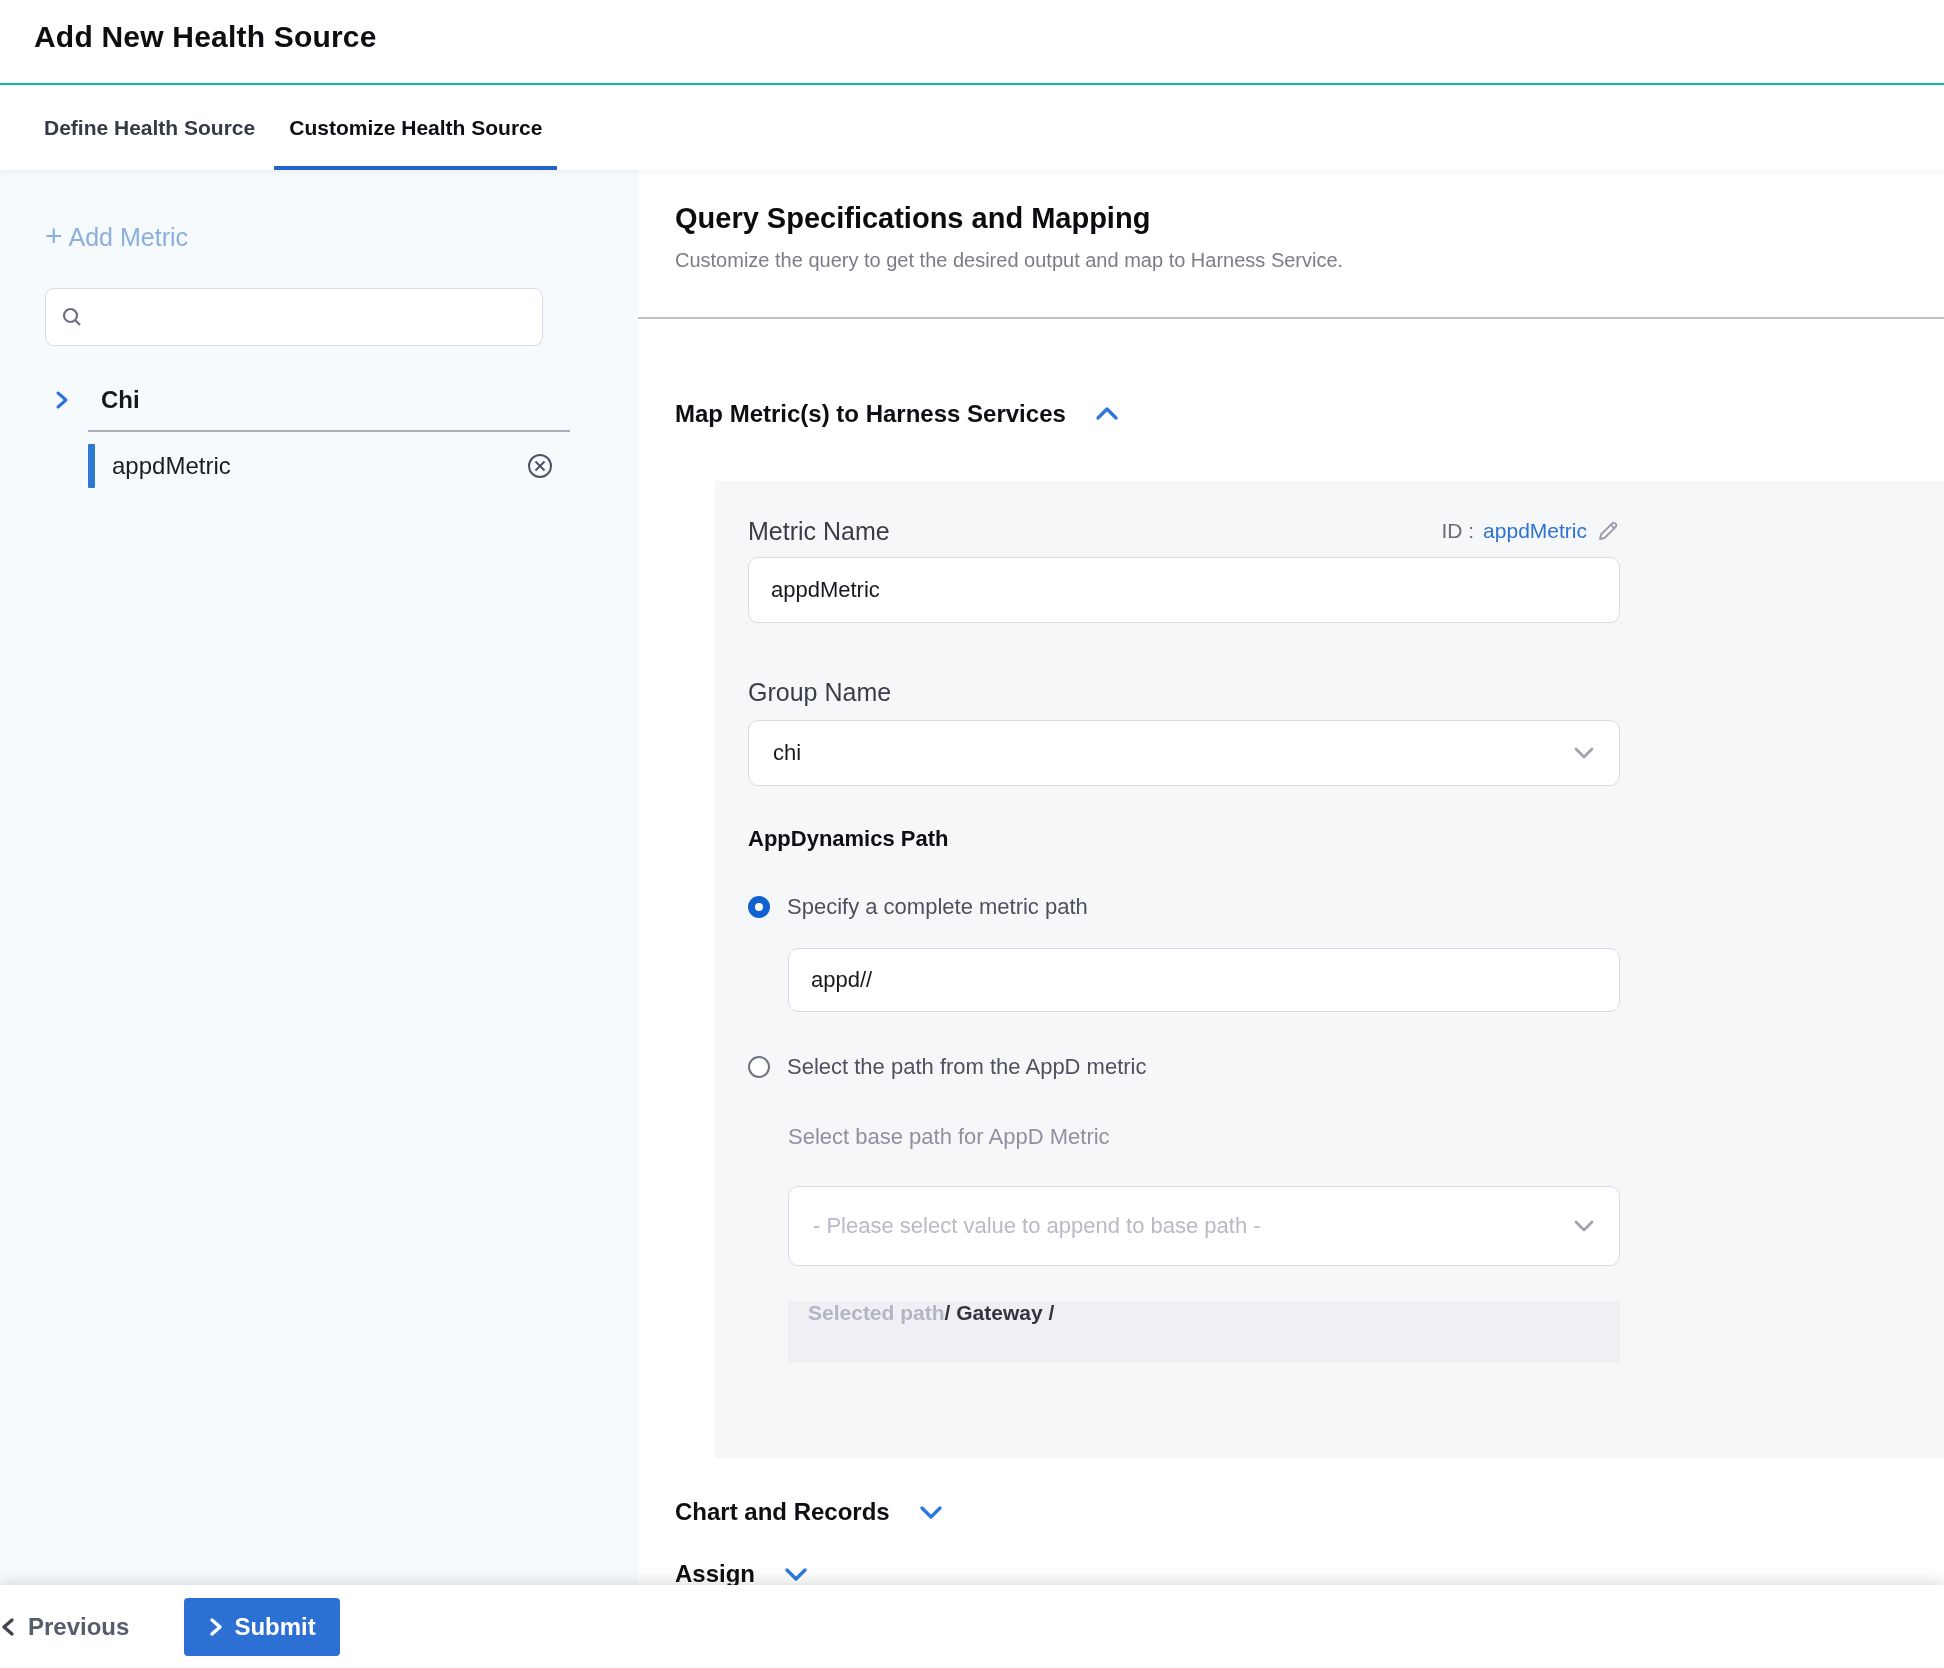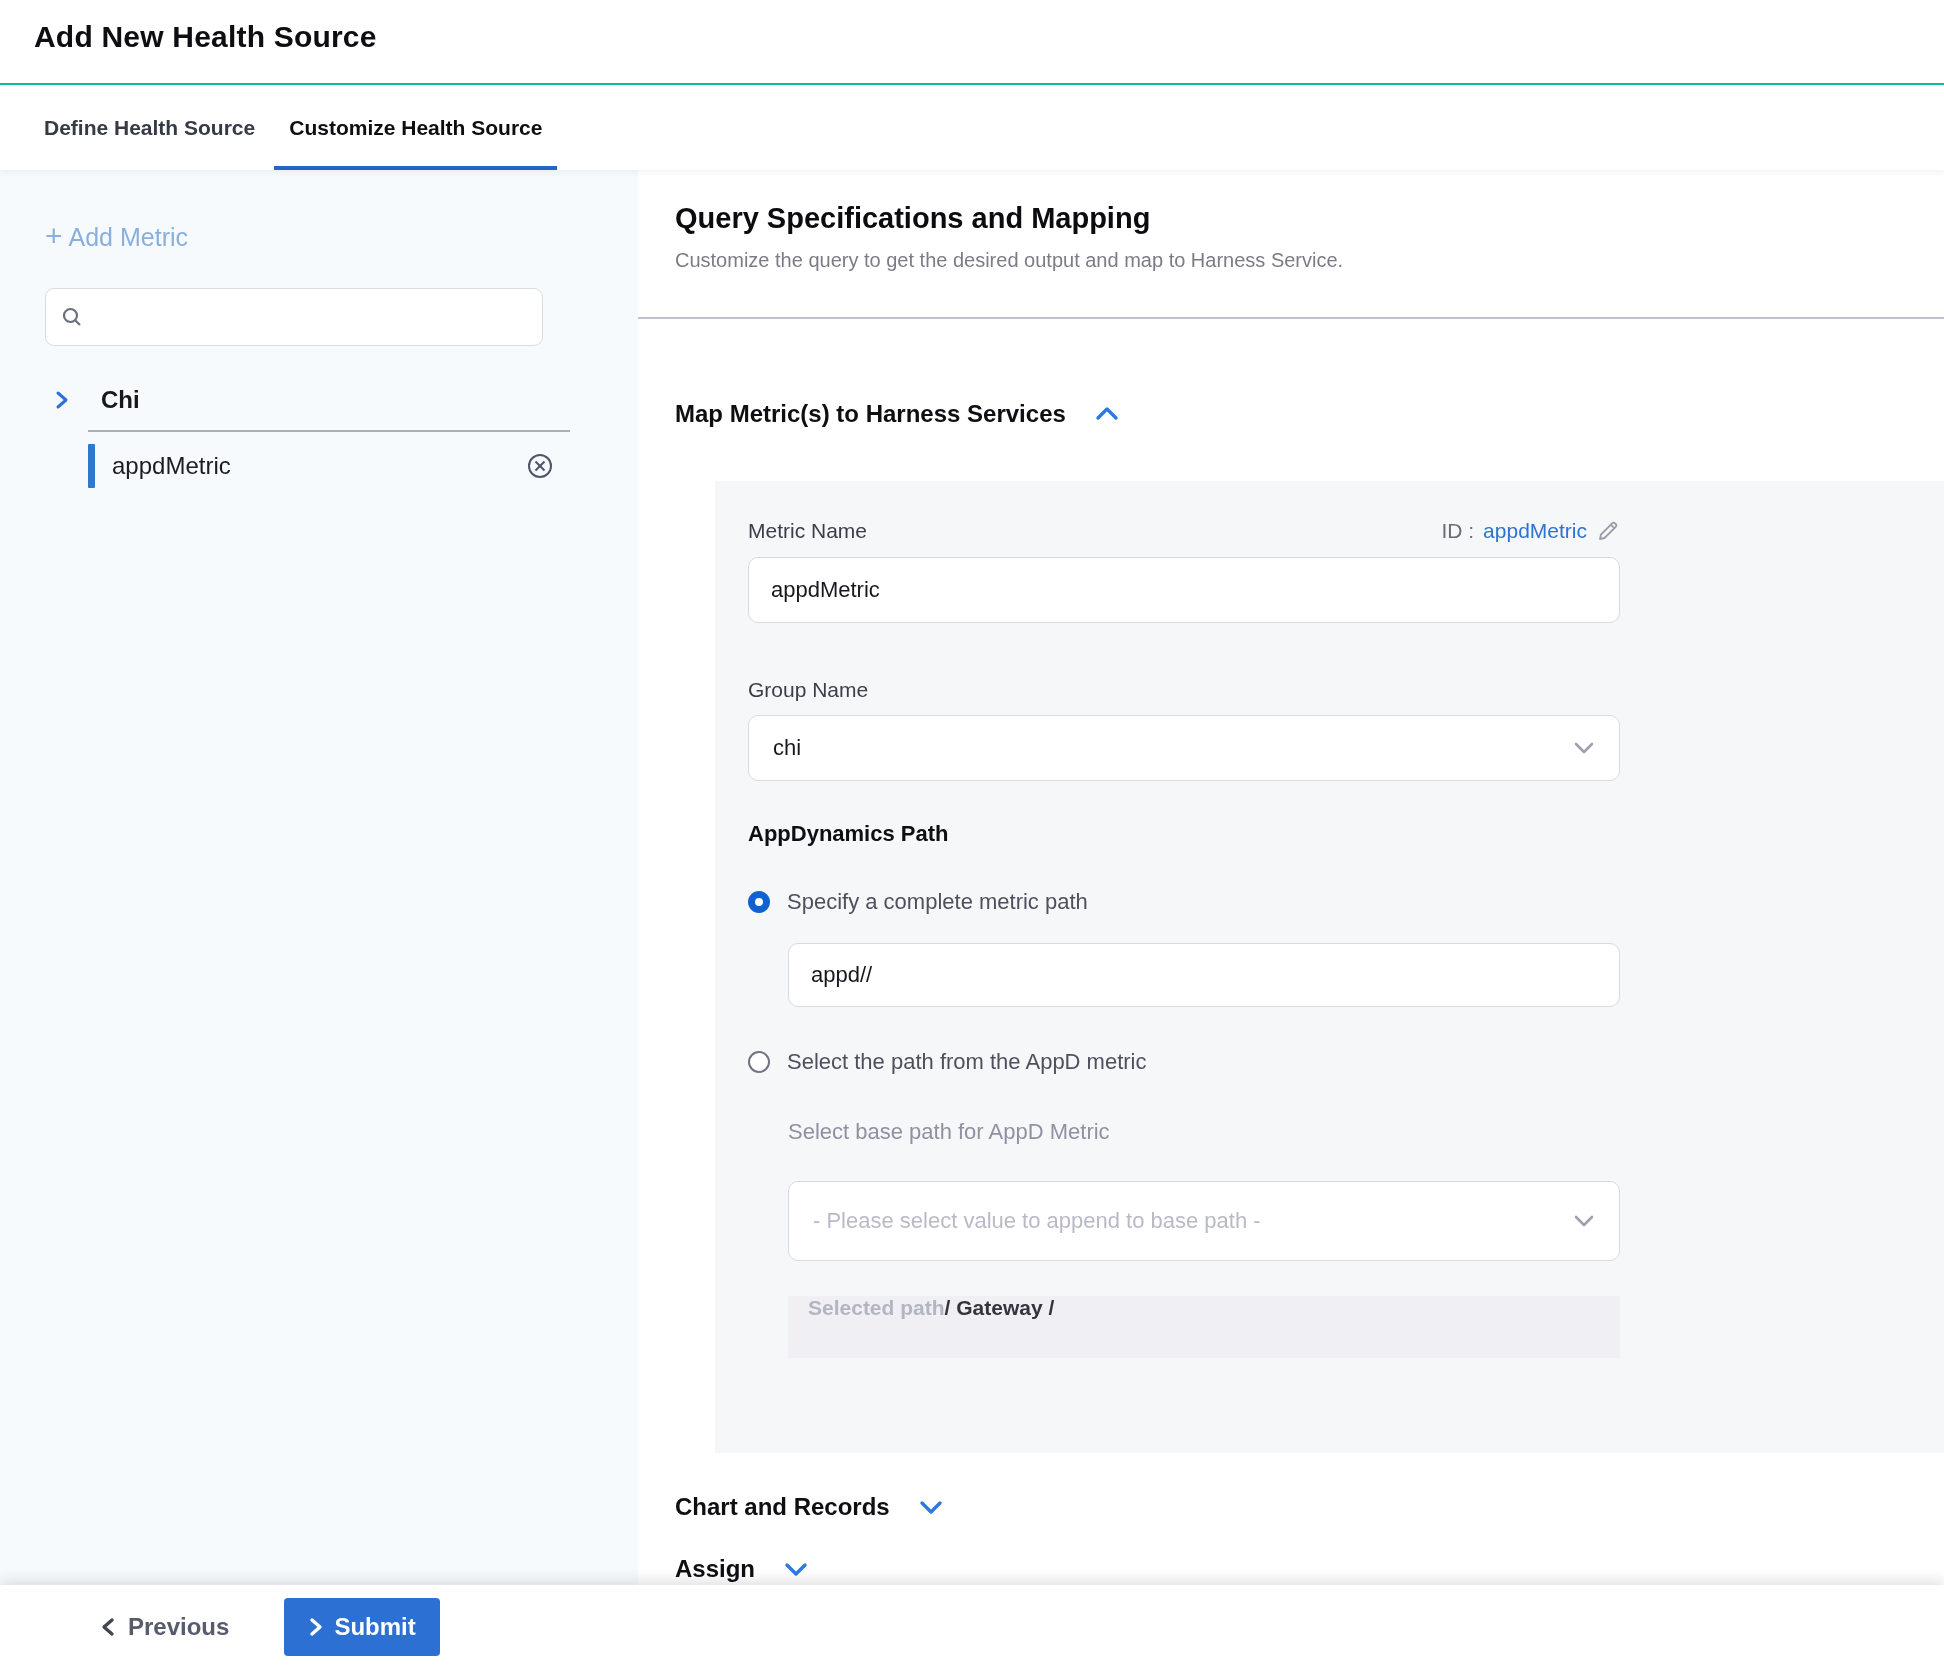--- a/index.html
+++ b/index.html
@@ -53,21 +53,21 @@
   .section-head.first { margin-top: 74px; }
   .section-head.mid { margin-top: 37px; height: 34px; }
   .section-head.last { margin-top: 28px; height: 34px; }
 
   
   .card { margin-top: 46px; margin-left: 77px; margin-right: 0; background: #f6f7f9;
           padding: 36px 0 95px 33px; }
   .w { width: 872px; }
   .indent { margin-left: 40px !important; width: 832px; }
   .label-row { display: flex; justify-content: space-between; align-items: center; height: 28px; }
-  .field-label { font-size: 21px; color: #3b3d49; display: block; }
+  .field-label { font-size: 25px; color: #3b3d49; display: block; }
   .id-wrap { display: flex; align-items: center; gap: 9px; }
   .id-label { font-size: 21px; color: #6a6c78; }
   .id-value { font-size: 21px; color: #2e72d2; }
   .text-input { display: block; margin-top: 12px; height: 66px; background: #fff; border: 1px solid #d8dbe3;
                 border-radius: 10px; font-size: 22px; font-family: inherit; color: #17181d; padding: 0 22px; outline: none; }
   .text-input.small { height: 64px; margin-top: 26px; }
   .gap-group { margin-top: 55px; }
   .select { margin-top: 13px; height: 66px; background: #fff; border: 1px solid #d8dbe3; border-radius: 10px;
             display: flex; align-items: center; justify-content: space-between; padding: 0 24px; cursor: pointer; }
   .select .selval { font-size: 22px; color: #17181d; }
@@ -79,21 +79,21 @@
   .radio.checked { border: 7px solid #0f62d0; }
   .radio-label { font-size: 22px; color: #4e505e; }
   .muted-label { margin-top: 42px; font-size: 22px; color: #8f91a0; height: 28px; }
   .selected-path { margin-top: 35px; height: 62px; background: #f0f0f4; display: flex; 
                    padding: 0 20px; }
   .sp-label { font-size: 21px; font-weight: 700; color: #b3b5c2; }
   .sp-value { font-size: 21px; font-weight: 700; color: #33343d; }
 
   
   .ftr { height: 83px; background: #fff; box-shadow: 0 -5px 12px rgba(30,35,50,.12);
-         display: flex; align-items: center; padding-left: 100px; position: relative; z-index: 3; }
+         display: flex; align-items: center; position: relative; z-index: 3; }
   .btn-prev { display: flex; align-items: center; gap: 12px; background: none; border: none; cursor: pointer;
               color: #565c6b; font-size: 24px; font-weight: 600; font-family: inherit; }
   .btn-submit { margin-left: 55px; display: flex; align-items: center; gap: 10px; background: #2d70d3; border: none;
                 border-radius: 4px; color: #fff; font-size: 24px; font-weight: 600; font-family: inherit;
                 padding: 0 24px; height: 58px; cursor: pointer; }
   svg { display: block; }
 </style>
 </head>
 <body>
 

